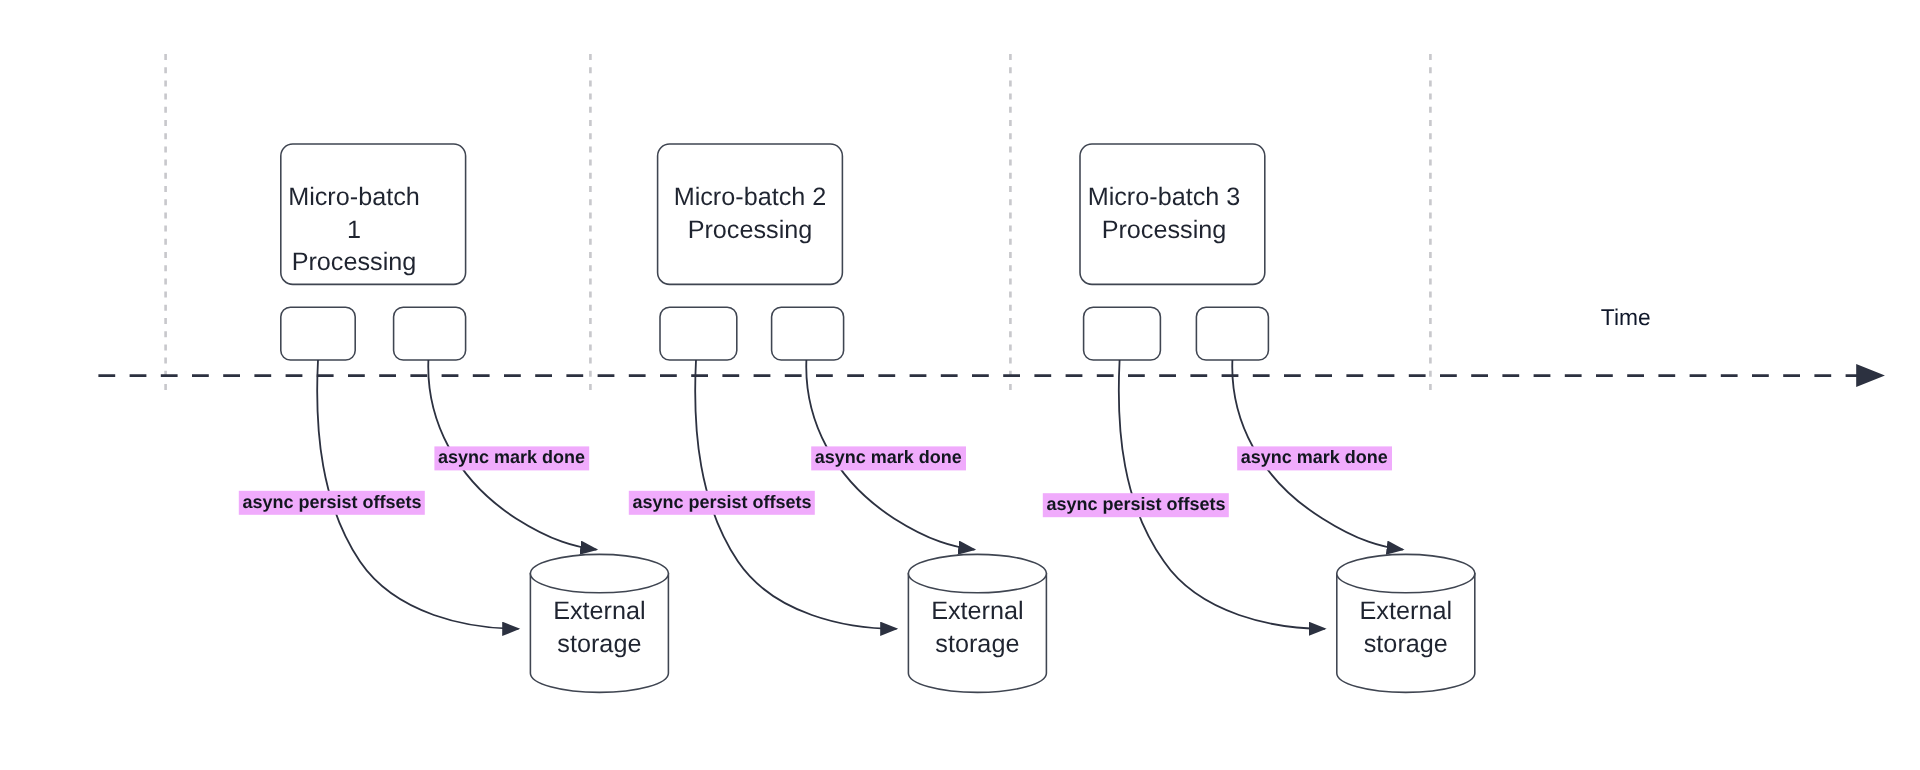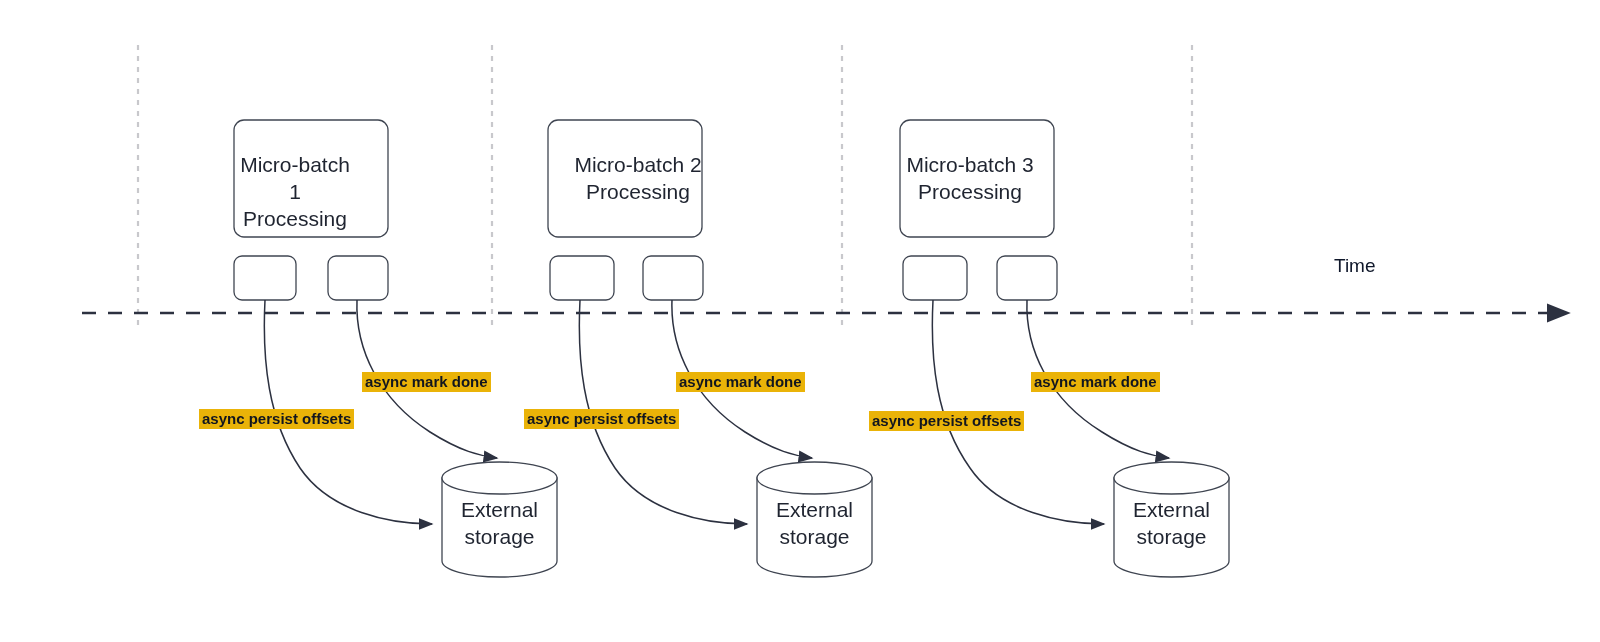--- a/index.html
+++ b/index.html
@@ -32,21 +32,21 @@
     text-align: center;
     white-space: pre-line;
     pointer-events: none;
   }
   .edge-label {
     position: absolute;
     color: #12161f;
     font-size: 15px;
     font-weight: bold;
     white-space: nowrap;
-    background: #eab308;
+    background: #f0abfc;
     padding: 1px 3px;
     line-height: 18px;
   }
   .axis-label {
     position: absolute;
     color: #0f172a;
     font-size: 19px;
     white-space: nowrap;
   }
 </style>
@@ -108,21 +108,21 @@
   </svg>
 
   <div id="overlay">
       <div class="axis-label" style="left: 1334px; top: 255px;">Time</div>
       <div class="node-text" style="left: 234px; top: 150.5px; width: 122px;">Micro-batch 1
 Processing</div>
       <div class="node-text" style="left: 442px; top: 495.5px; width: 115px;">External
 storage</div>
       <div class="edge-label" style="left: 199px; top: 409px;">async persist offsets</div>
       <div class="edge-label" style="left: 362px; top: 372px;">async mark done</div>
-      <div class="node-text" style="left: 569px; top: 150.5px; width: 138px;">Micro-batch 2
+      <div class="node-text" style="left: 556px; top: 150.5px; width: 138px;">Micro-batch 2
 Processing</div>
       <div class="node-text" style="left: 757px; top: 495.5px; width: 115px;">External
 storage</div>
       <div class="edge-label" style="left: 524px; top: 409px;">async persist offsets</div>
       <div class="edge-label" style="left: 676px; top: 372px;">async mark done</div>
       <div class="node-text" style="left: 900px; top: 150.5px; width: 140px;">Micro-batch 3
 Processing</div>
       <div class="node-text" style="left: 1114px; top: 495.5px; width: 115px;">External
 storage</div>
       <div class="edge-label" style="left: 869px; top: 411px;">async persist offsets</div>

